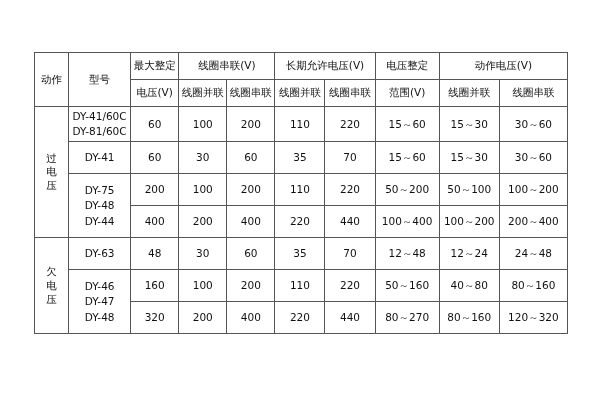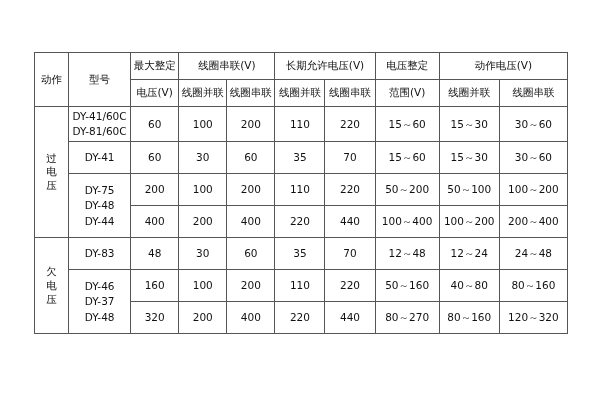--- a/index.html
+++ b/index.html
@@ -177,35 +177,35 @@
         <td class="data">100～400</td>
         <td class="data">100～200</td>
         <td class="data">200～400</td>
       </tr>
 
       <tr>
         <td class="vert" rowspan="3">
             <span class="vtext">欠电压</span>
           </td>
         <td class="model">
-          <span class="ml">DY-83</span>
+          <span class="ml">DY-63</span>
         </td>
         <td class="data">48</td>
         <td class="data">30</td>
         <td class="data">60</td>
         <td class="data">35</td>
         <td class="data">70</td>
         <td class="data">12～48</td>
         <td class="data">12～24</td>
         <td class="data">24～48</td>
       </tr>
       <tr>
         <td class="model" rowspan="2">
           <span class="ml">DY-46</span>
-          <span class="ml">DY-37</span>
+          <span class="ml">DY-47</span>
           <span class="ml">DY-48</span>
         </td>
         <td class="data">160</td>
         <td class="data">100</td>
         <td class="data">200</td>
         <td class="data">110</td>
         <td class="data">220</td>
         <td class="data">50～160</td>
         <td class="data">40～80</td>
         <td class="data">80～160</td>

